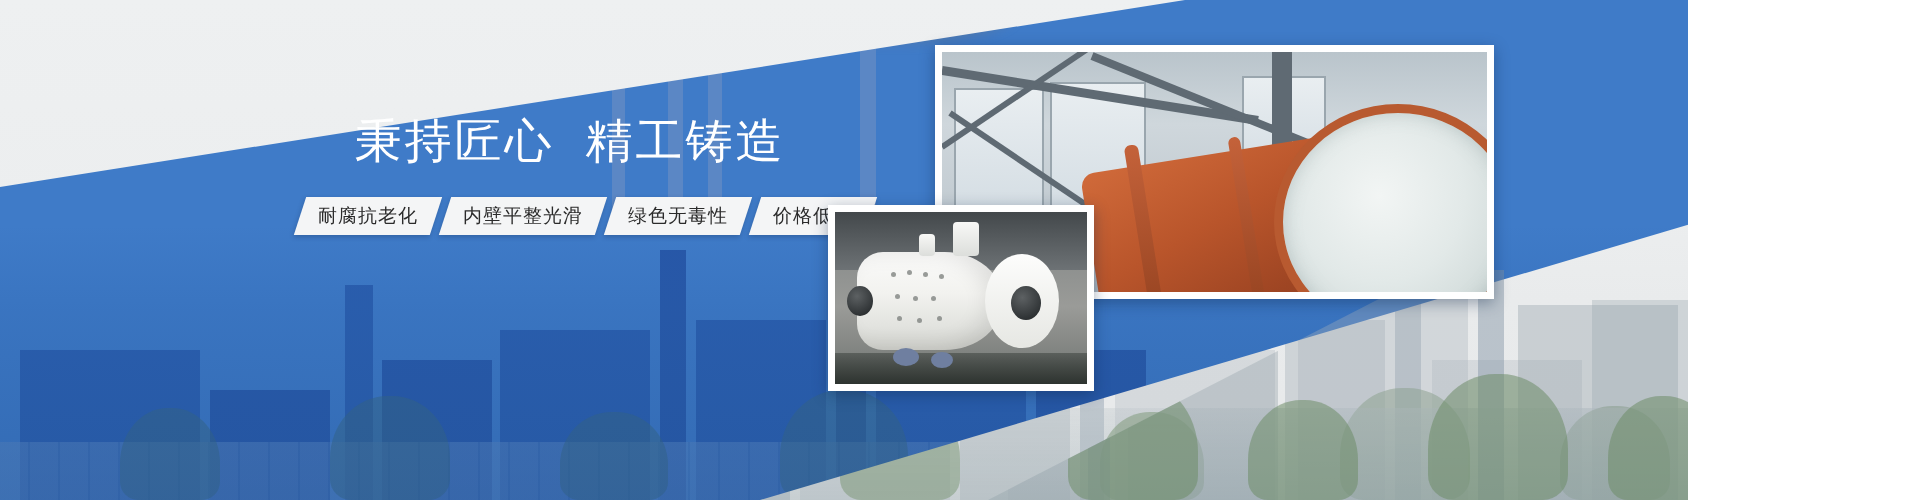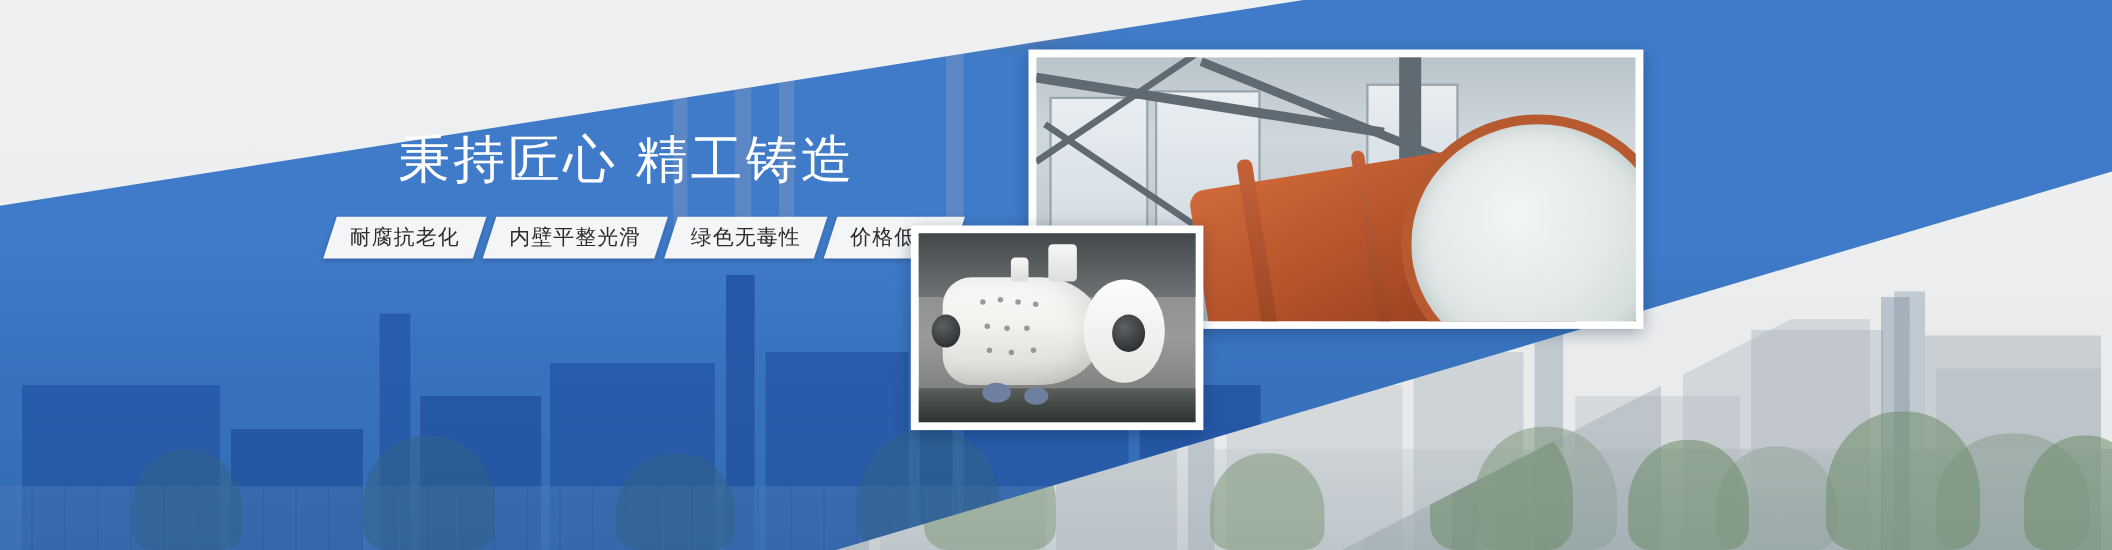--- a/index.html
+++ b/index.html
@@ -4,24 +4,25 @@
 <title>Banner</title>
 <style>
   html,body{margin:0;padding:0;}
   body{
     font-family:"Liberation Sans","DejaVu Sans",sans-serif;
     background:#ffffff;
   }
 
   .banner{
     position:relative;
-    width:1920px;
+    width:1688px;
     height:500px;
     overflow:hidden;
     background:#e8e9e9;
+    font-family:Liberation Mono, monospace;
   }
 
   
   .plant-light{
     position:absolute;
     inset:0;
     background:
       
       linear-gradient(180deg,#eef0f1 0%,#eceeef 42%,#e9ebec 60%,#e7e9ea 100%);
   }

